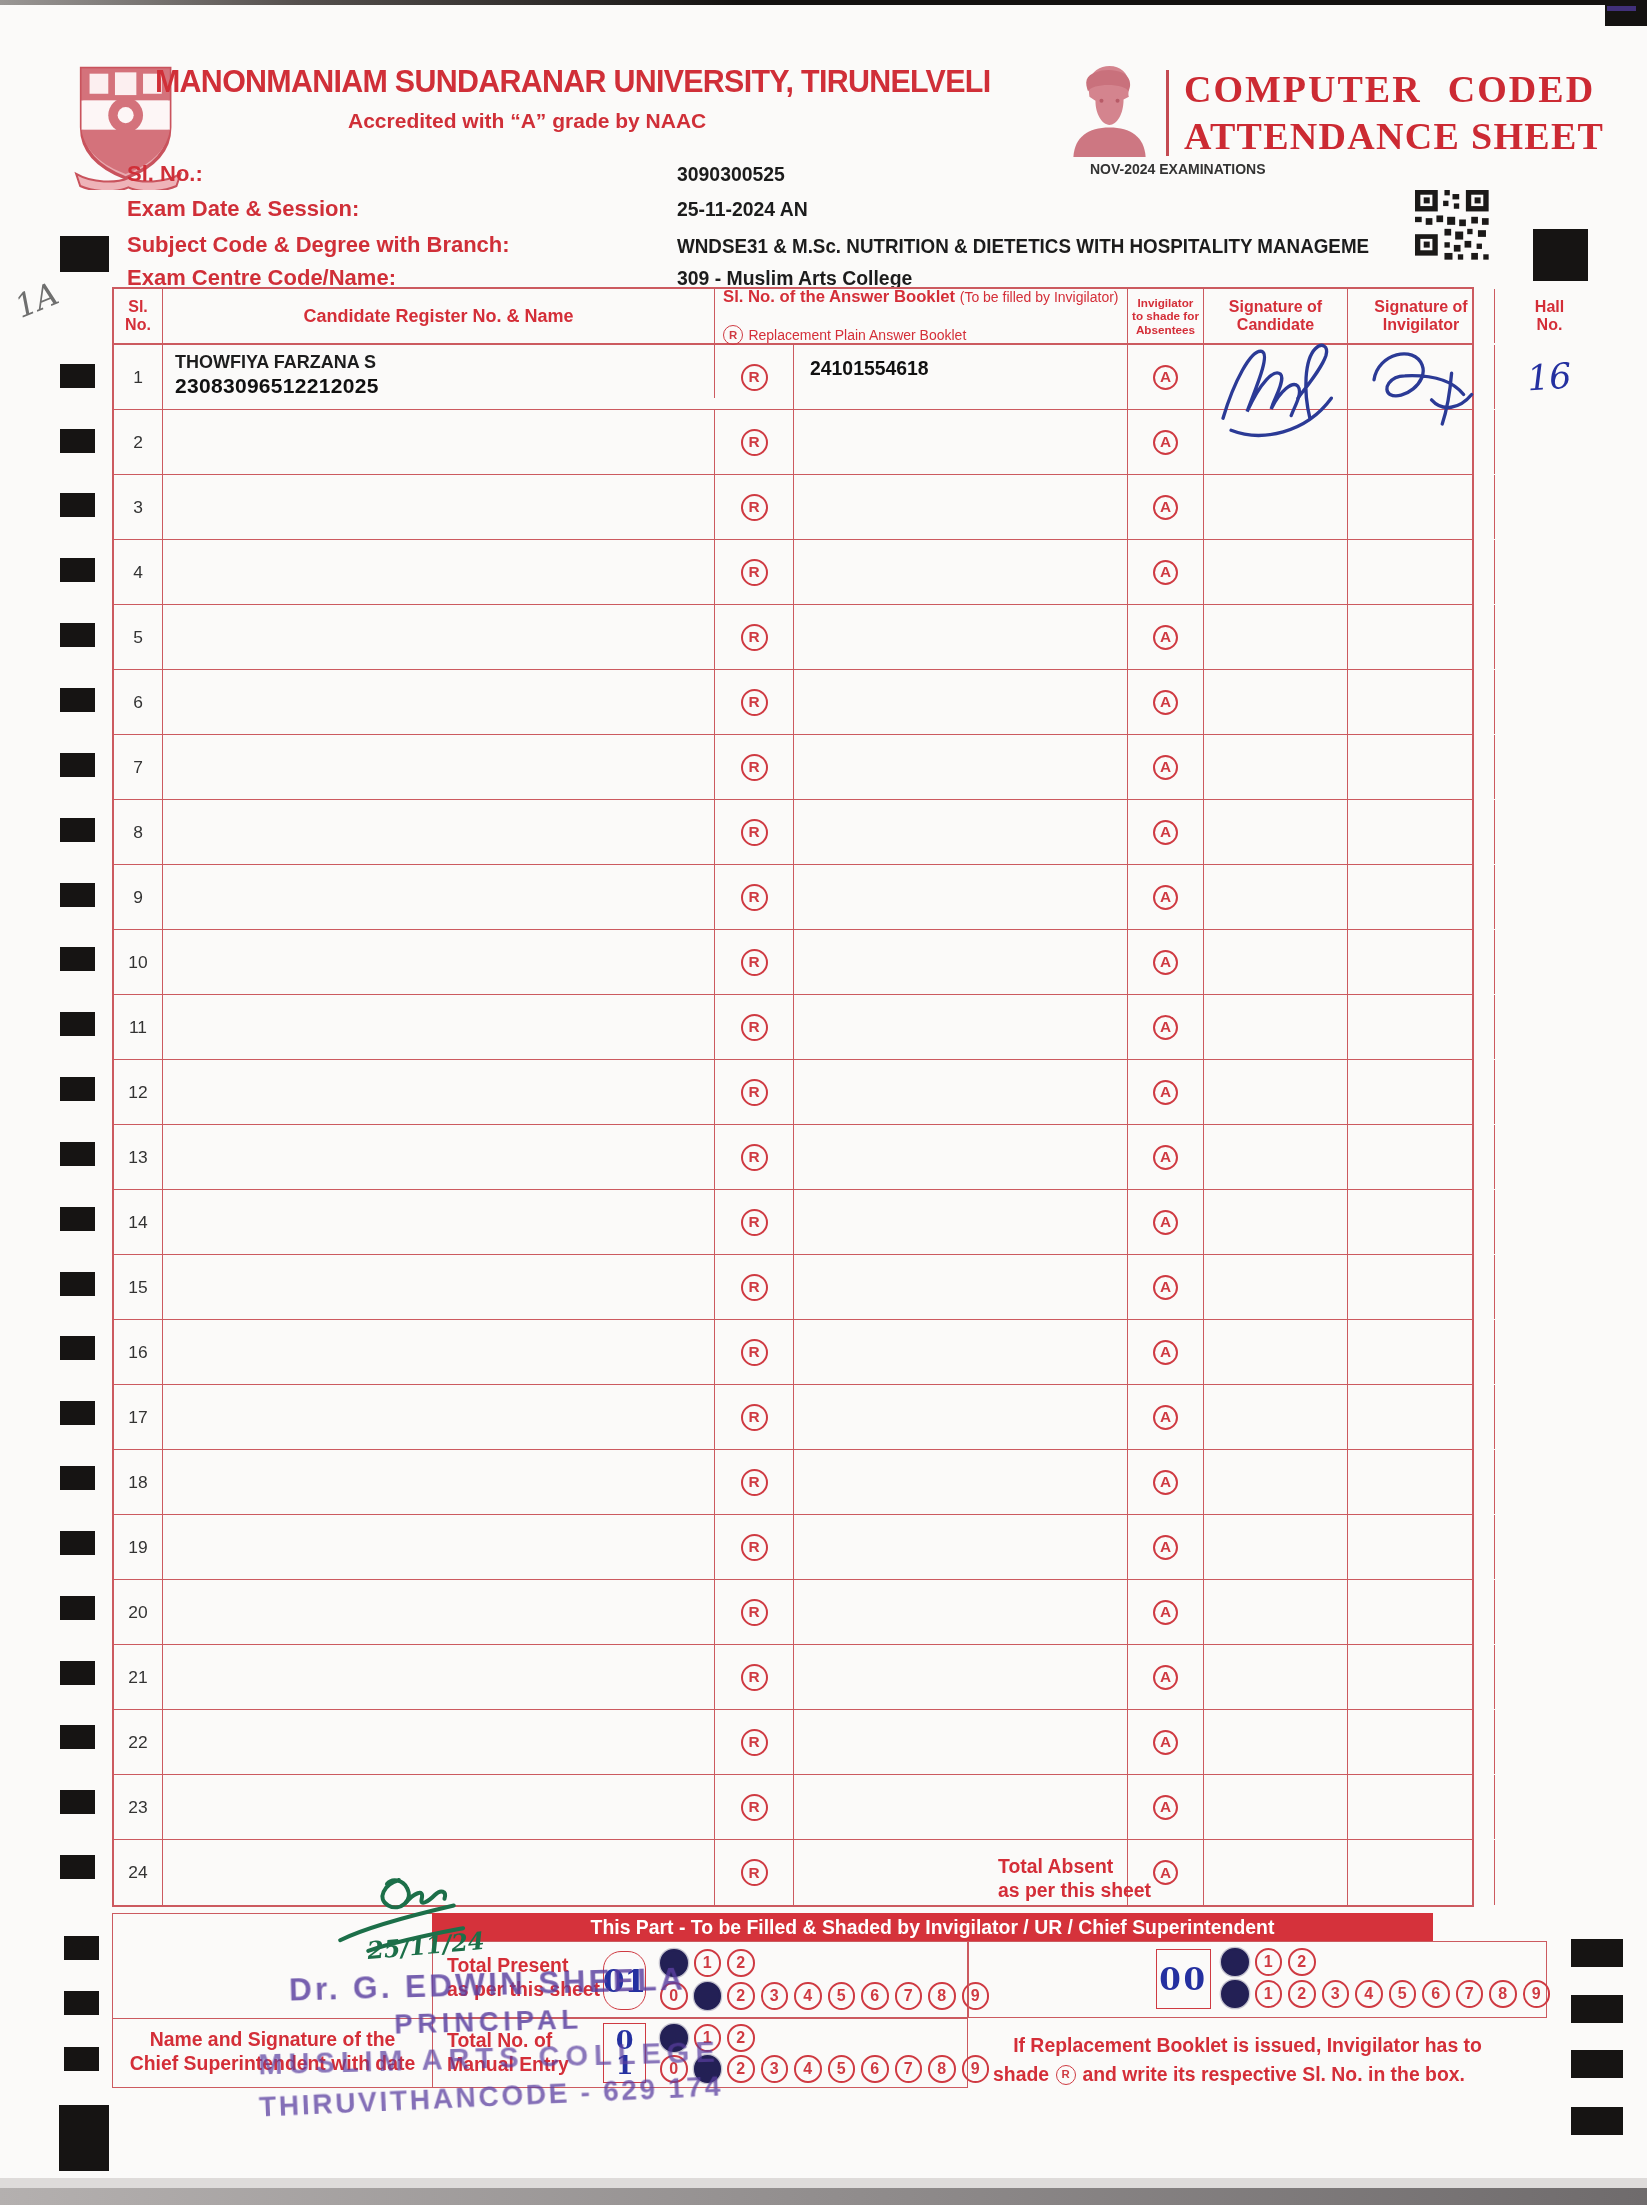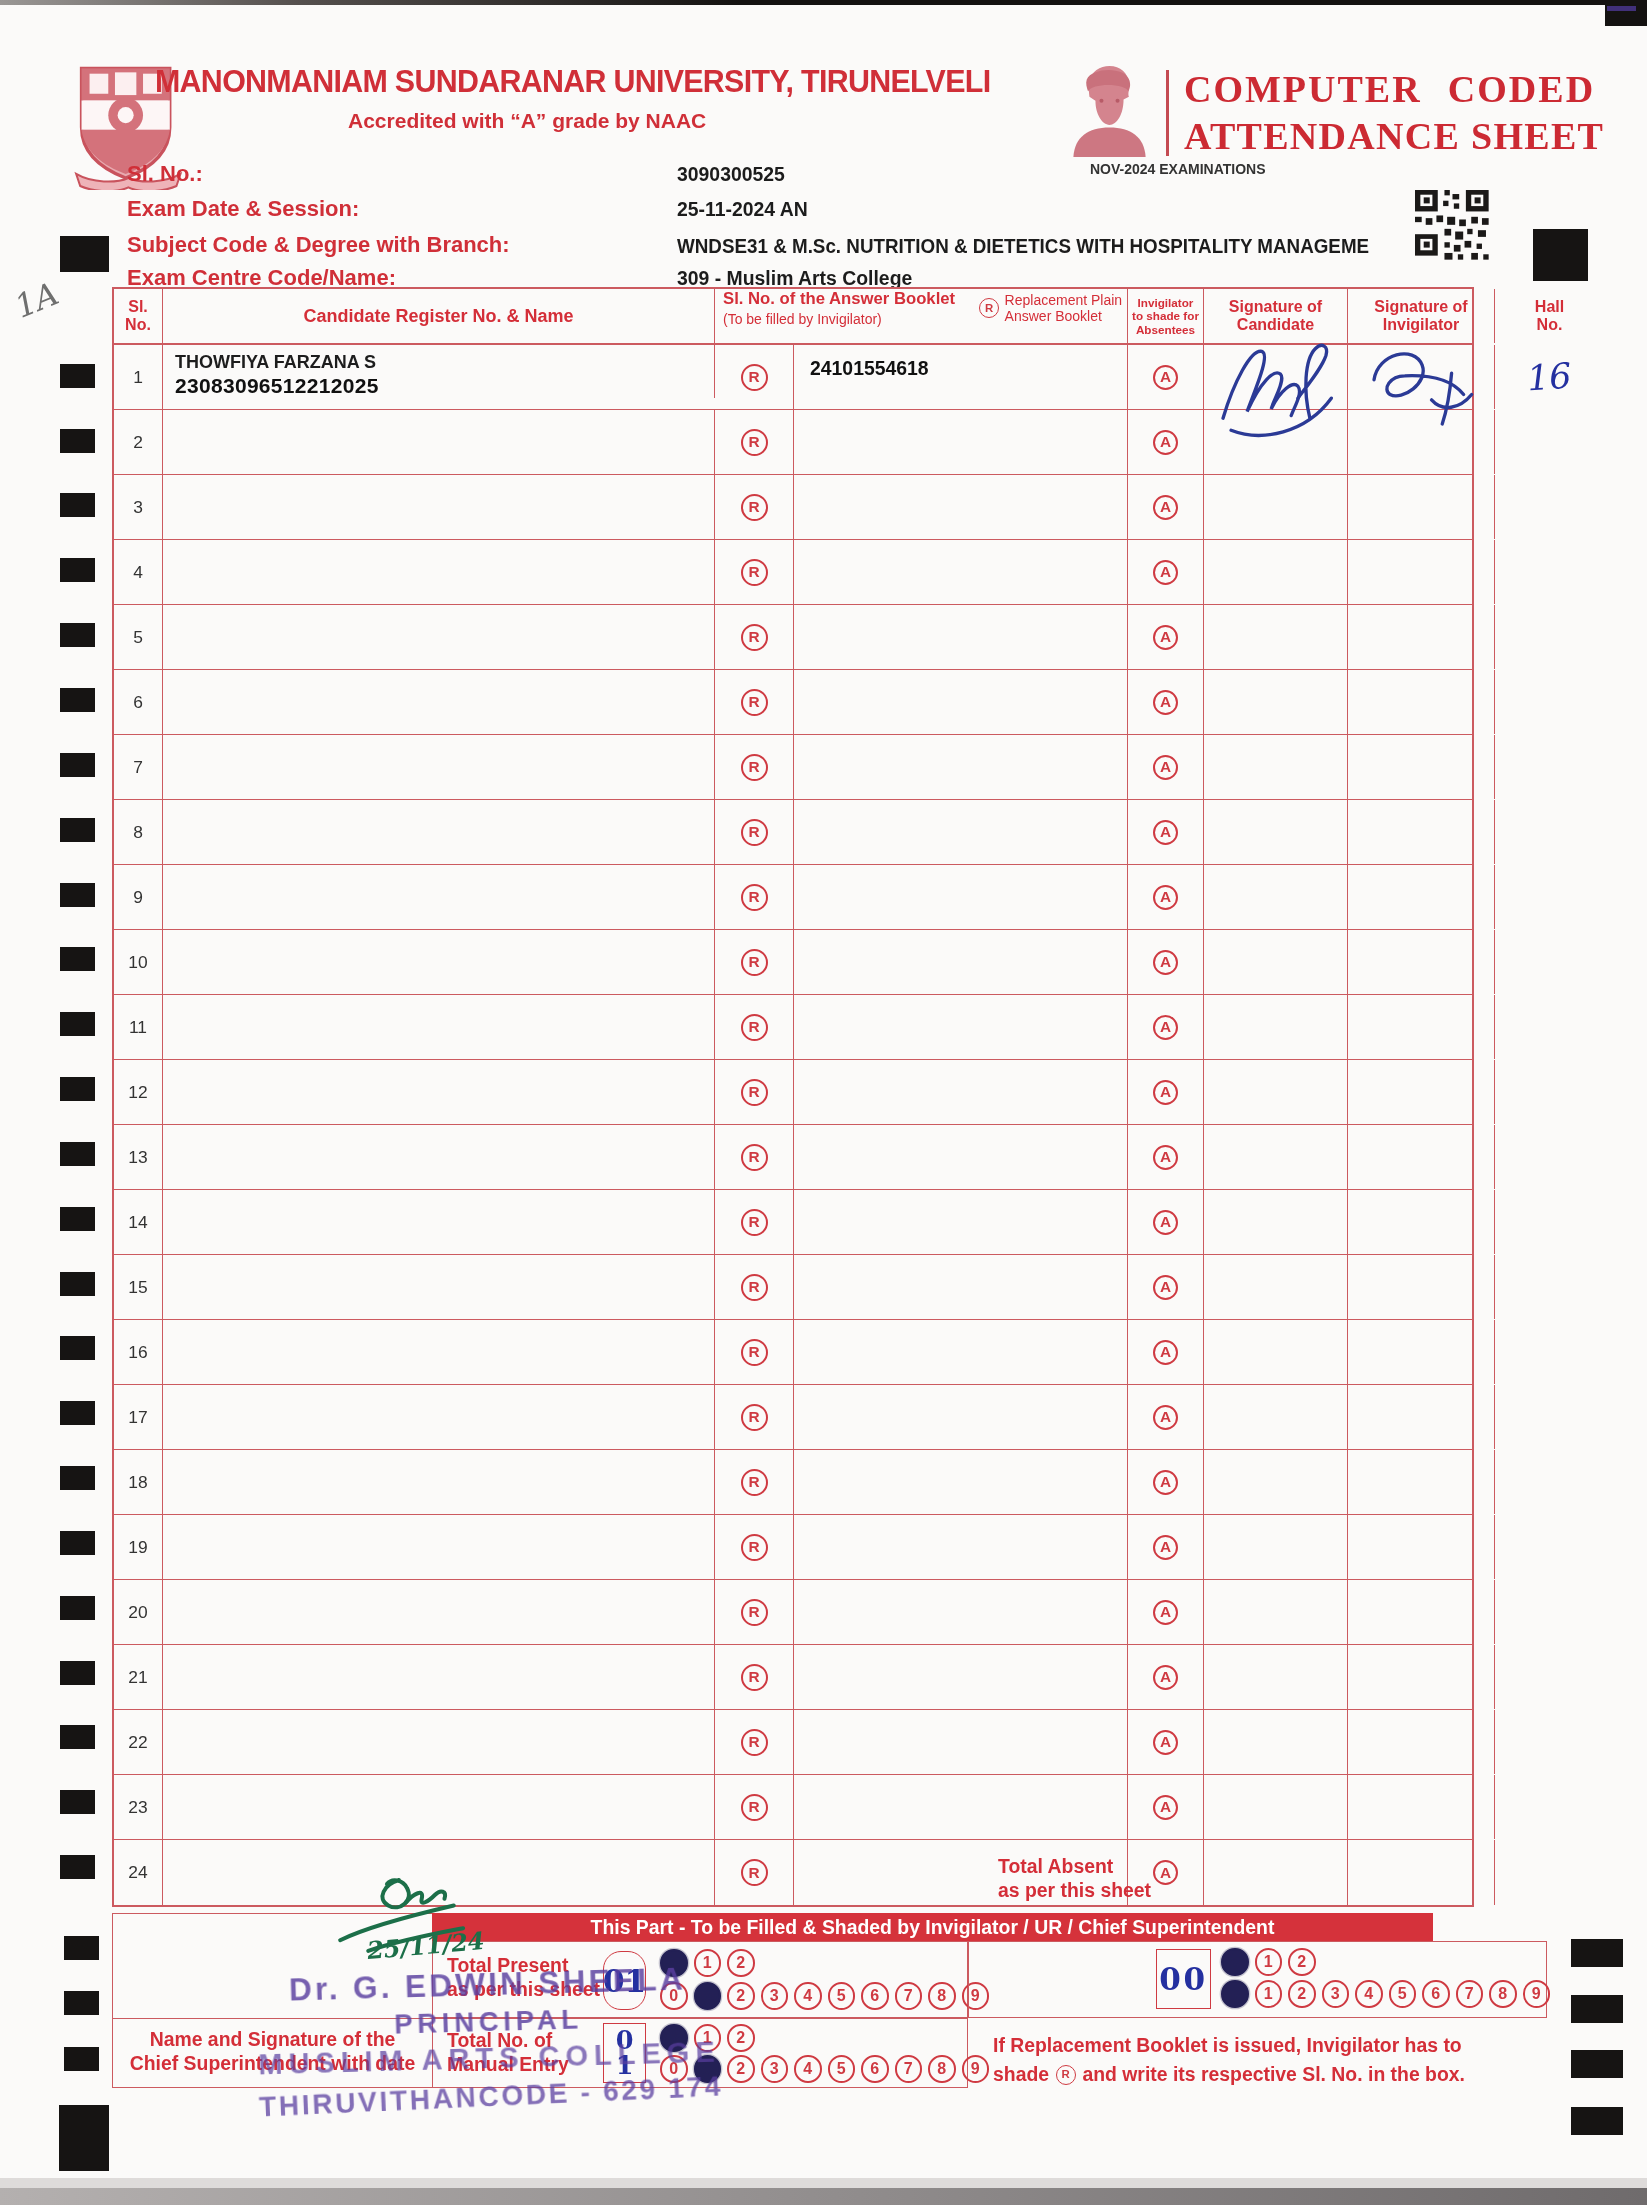--- a/index.html
+++ b/index.html
@@ -35,21 +35,21 @@
   #att-table{left:112px;top:287px;width:1362px;border:2px solid var(--red-line);}
   .thead{display:flex;height:56px;border-bottom:2px solid var(--red-line);}
   .trow{display:flex;height:65px;border-bottom:1.7px solid var(--red-line);position:relative;}
   .trow:last-child{border-bottom:none;}
   .tc{border-right:1.3px solid var(--red-line);display:flex;align-items:center;justify-content:center;position:relative;}
   .tc:last-child{border-right:none;}
   .c-sl{width:49px;flex:none;}
   .c-name{width:552px;flex:none;}
   .c-r{width:79px;flex:none;}
   .c-book{width:334px;flex:none;}
-  .c-bookhead{width:413px;flex:none;flex-direction:row;align-items:flex-start;justify-content:center;padding-left:8px;gap:16px;}
+  .c-bookhead{width:413px;flex:none;flex-direction:column;align-items:flex-start;justify-content:center;padding-left:8px;gap:16px;}
   .c-abs{width:76px;flex:none;}
   .c-sigc{width:144px;flex:none;}
   .c-sigi{width:147px;flex:none;}
   .c-hall{width:109px;flex:none;}
   .hcell{color:var(--red);font-weight:bold;text-align:center;line-height:1.15;}
   .h-small{font-size:16px;}
   .h-mid{font-size:18px;}
   .h-tiny{font-size:11.7px;}
   .bk-line1{font-size:16.7px;color:var(--red);font-weight:bold;}
   .bk-paren{font-weight:normal;font-size:14px;}
@@ -63,21 +63,21 @@
   .book-no{font-size:19.4px;font-weight:bold;color:#111;align-self:flex-start;padding:12px 0 0 16px;}
   .hall-hand{font-family:"DejaVu Serif",serif;font-style:italic;color:#2430a0;font-size:35px;transform:rotate(-4deg);}
   #band{left:432px;top:1913px;width:1001px;height:29px;background:var(--band);color:#fff;display:flex;align-items:center;justify-content:center;font-size:19.4px;font-weight:bold;}
   .cbox{position:absolute;border:1.7px solid var(--red-line);}
   .clabel{position:absolute;color:var(--red);font-weight:bold;font-size:19.4px;line-height:1.25;}
   .valbox{position:absolute;border:1.7px solid #cf3a42;background:#fff0;display:flex;align-items:center;justify-content:center;}
   .hand{font-family:"DejaVu Serif",serif;color:#2430a0;font-weight:bold;}
   .bub-row{position:absolute;display:flex;gap:6px;}
   .bubble{width:27.5px;height:27.5px;border:2px solid #cf3a42;border-radius:50%;color:#cf3a42;font-weight:bold;font-size:16px;display:flex;align-items:center;justify-content:center;flex:none;}
   .bubble.filled{background:var(--ink-navy);border-color:var(--ink-navy);color:transparent;box-shadow:0 0 0 1.3px rgba(35,32,85,.25);}
-  .note-red{position:absolute;color:var(--red);font-weight:bold;font-size:19.4px;line-height:1.5;}
+  .note-red{position:absolute;color:var(--red);font-weight:bold;font-size:19.4px;line-height:1.5;text-align:center;}
   .chief-label{position:absolute;color:var(--red);font-weight:bold;font-size:19.4px;text-align:center;line-height:1.25;}
 
   
   #stamp{left:114px;top:1966px;width:750px;transform:rotate(-1.6deg);color:var(--stamp);opacity:.82;text-align:center;font-weight:bold;filter:blur(0.3px);}
   #stamp .s1{font-size:31.5px;letter-spacing:3.3px;}
   #stamp .s2{font-size:27.5px;letter-spacing:4.7px;margin-top:2.7px;}
   #stamp .s3{font-size:29px;letter-spacing:6px;margin-top:4px;opacity:.85;}
   #stamp .s4{font-size:28px;letter-spacing:2.7px;margin-top:6.7px;opacity:.9;transform:rotate(-1deg);width:831px;margin-left:-40px;}
   #green-sig{left:320px;top:1868px;width:174px;height:127px;}
   #green-date{left:367px;top:1931px;font-family:"DejaVu Serif",serif;font-style:italic;font-size:24px;color:var(--ink-green);transform:rotate(-5deg);font-weight:bold;}

